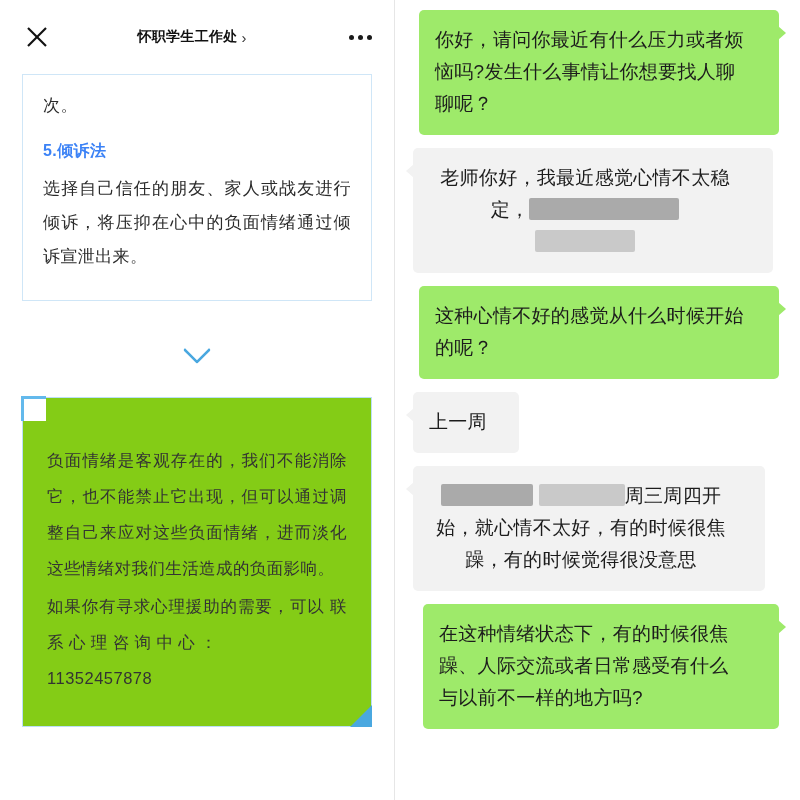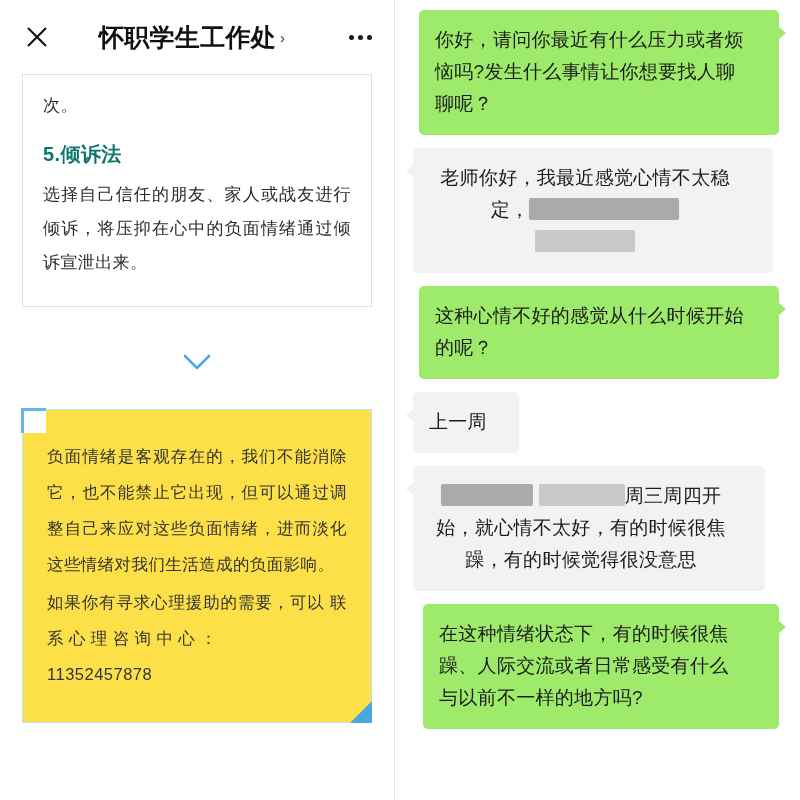--- a/index.html
+++ b/index.html
@@ -45,21 +45,21 @@
   }
   .nav-title-wrap {
     flex: 1;
     display: flex;
     align-items: center;
     justify-content: center;
     gap: 4px;
     margin-left: -6px;
   }
   .nav-title {
-    font-size: 25px;
+    font-size: 14px;
     color: #111111;
     font-weight: 700;
     letter-spacing: 0.3px;
   }
   .nav-chevron {
     font-size: 15px;
     color: #333333;
     font-weight: 400;
   }
   .nav-dots {
@@ -89,22 +89,22 @@
     border-top: 1px solid #cfe6f7;
   }
   .para {
     font-size: 17px;
     line-height: 34px;
     color: #2b2b2b;
     letter-spacing: 0.4px;
     text-align: justify;
   }
   .heading-blue {
-    font-size: 20px;
-    color: #0f766e;
+    font-size: 16px;
+    color: #3b82f6;
     font-weight: 700;
     margin: 18px 0 10px 0;
     letter-spacing: 0.4px;
   }
 
   .chevron-down-wrap {
     height: 96px;
     display: flex;
     align-items: center;
     justify-content: center;
@@ -121,24 +121,24 @@
     width: 17px; height: 17px;
     border-right: 3px solid #4aa8e0;
     border-bottom: 3px solid #4aa8e0;
     transform: rotate(45deg);
     border-radius: 2px;
   }
 
   
   .card2 {
     position: relative;
-    margin: 6px 22px;
+    margin: 0 22px;
     border: 1px solid #bcdff7;
-    background: #fde047;
-    padding: 28px 24px 30px 24px;
+    background: #84cc16;
+    padding: 44px 24px 30px 24px;
   }
   .card2::before {
     content: "";
     position: absolute;
     top: -2px; left: -2px;
     width: 22px; height: 22px;
     background: #ffffff;
     border-left: 3px solid #63b9ec;
     border-top: 3px solid #63b9ec;
   }

